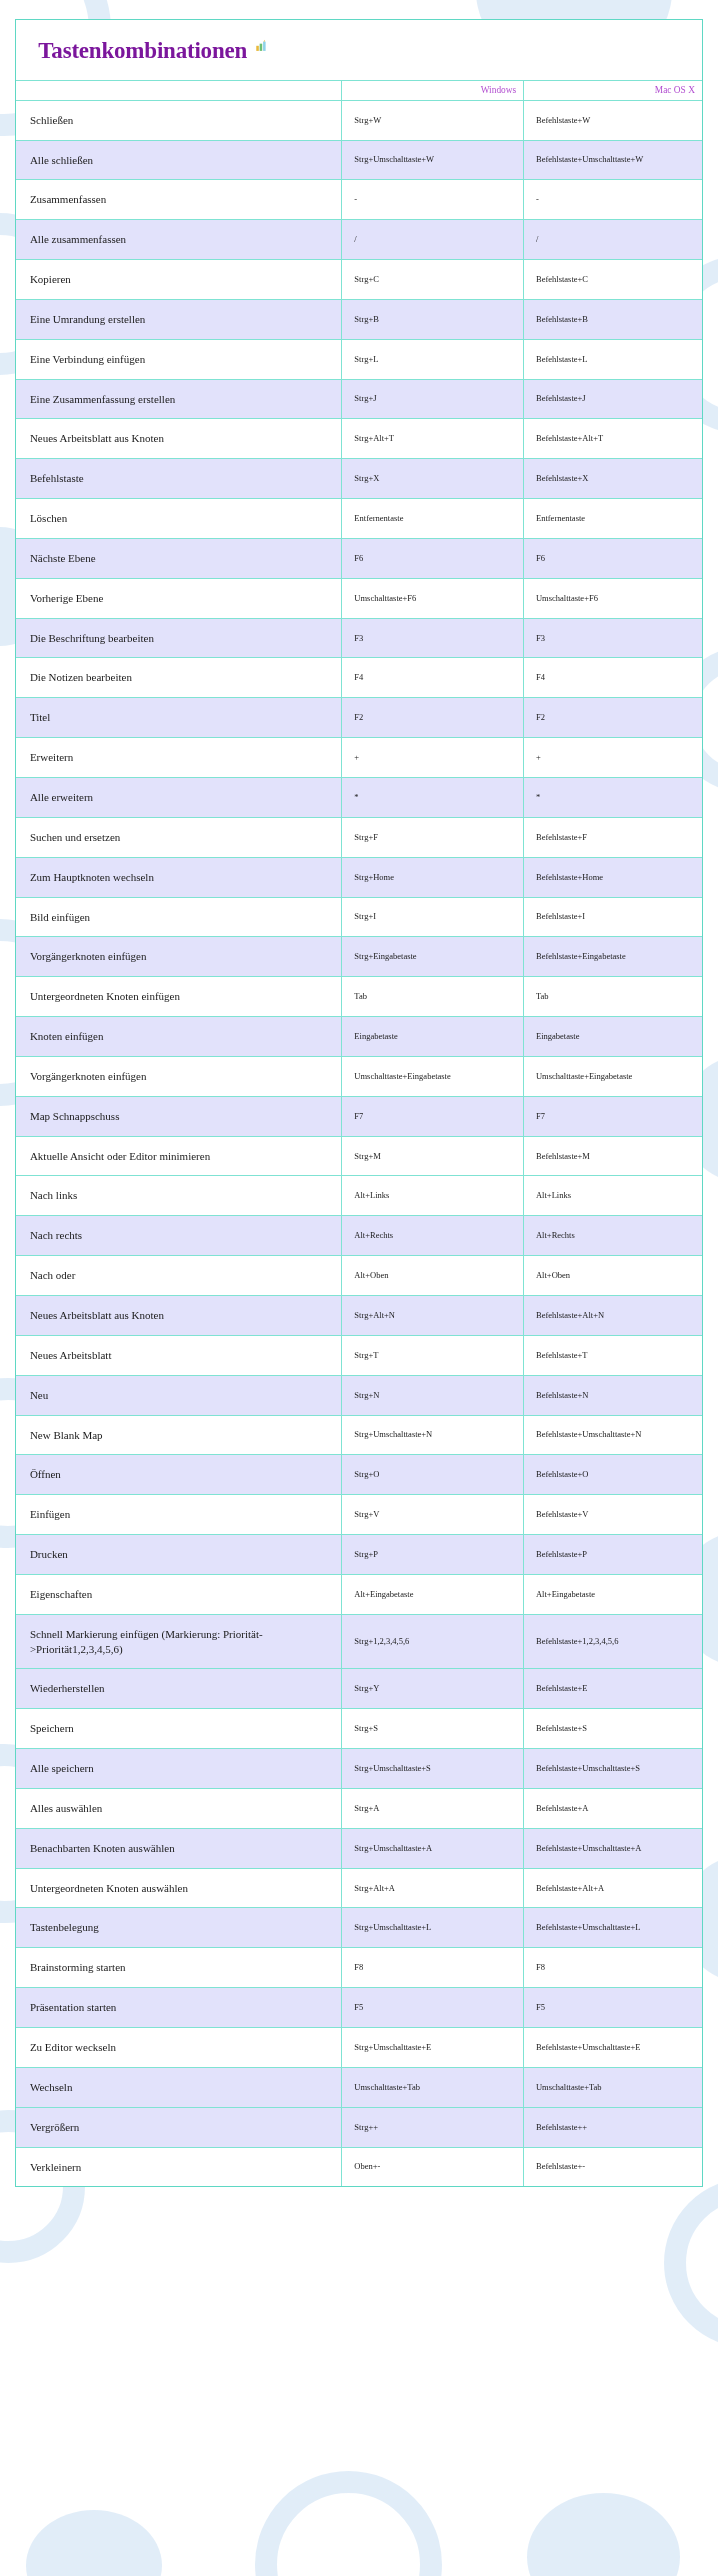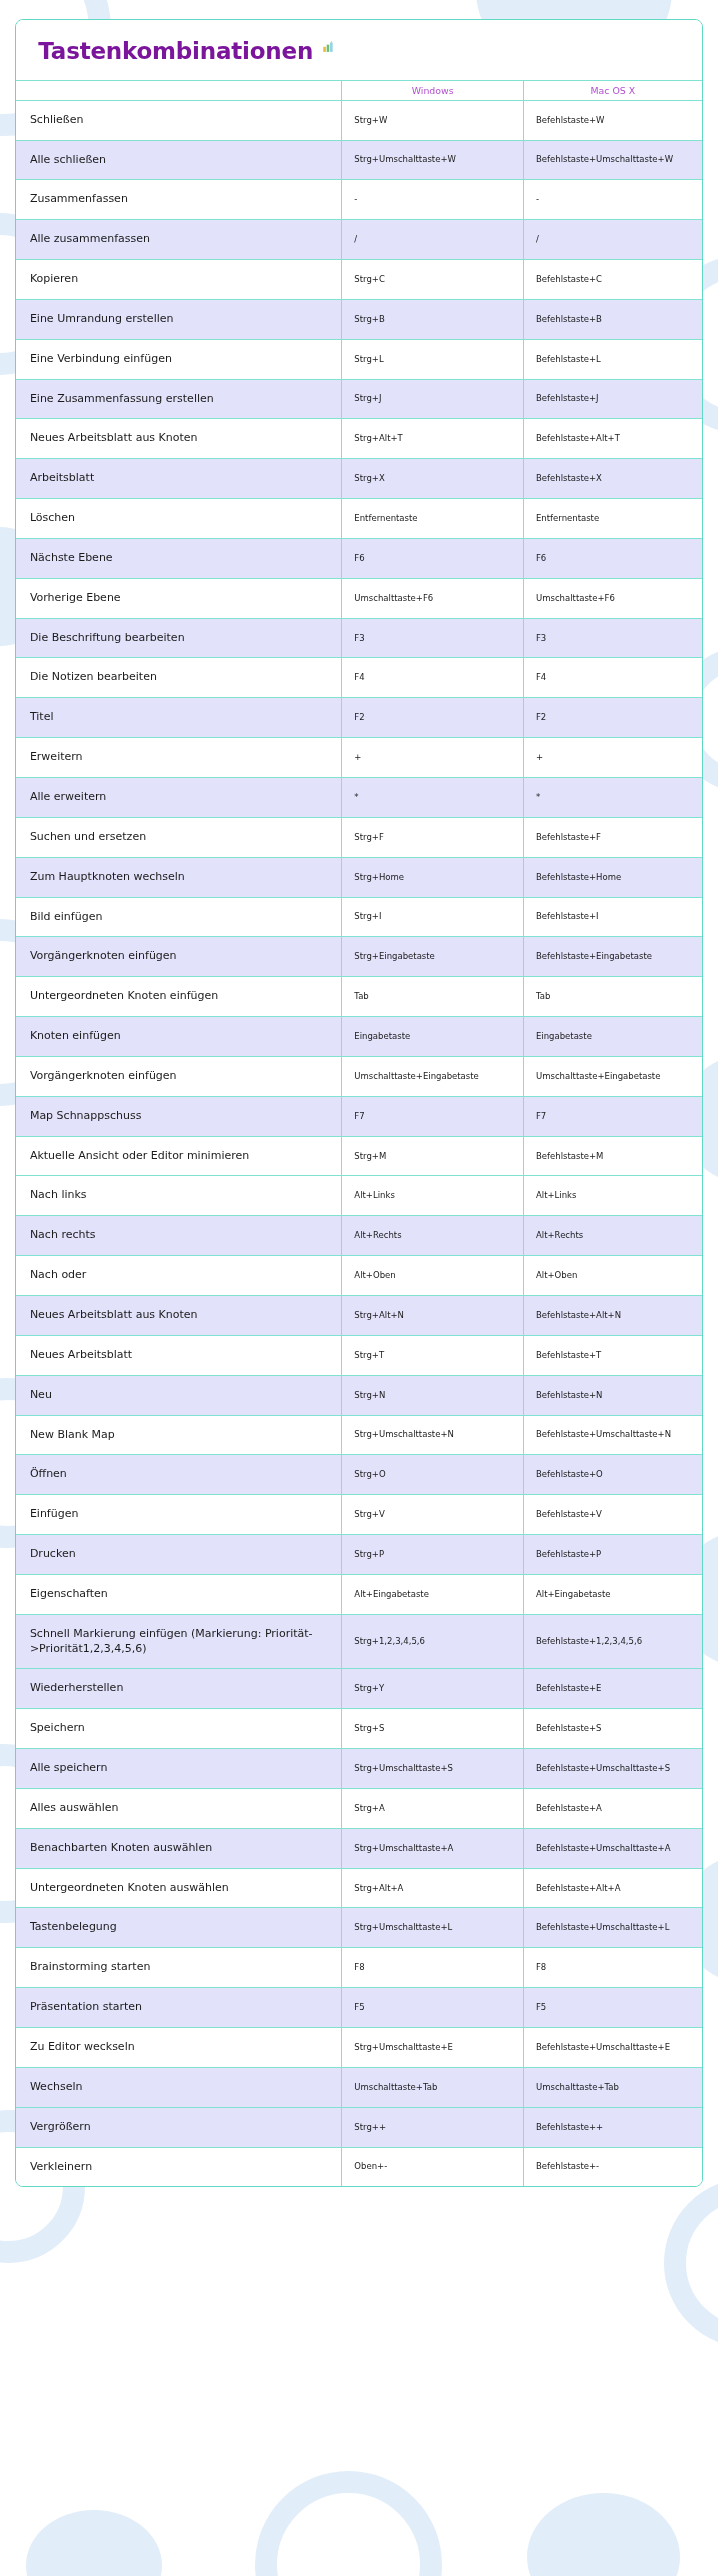--- a/index.html
+++ b/index.html
@@ -40,22 +40,23 @@
     opacity: .85;
   }
 
   
   .card {
     position: relative;
     z-index: 2;
     margin: 18.7px 15.3px 34px 15.3px;
     background: #ffffff;
     border: 1.7px solid #5fd8c4;
-    border-radius: 8px;
+    border-radius: 0;
     overflow: hidden;
+    font-family: Liberation Serif, serif;
   }
 
   .title-bar {
     padding: 18.7px 22px 15.3px 22px;
     background: #ffffff;
   }
   .title-text {
     display: inline;
     font-size: 23px;
     font-weight: bold;
@@ -83,21 +84,21 @@
 
   table.kbd thead th {
     border-top: 1.7px solid #7fe3d3;
     border-bottom: 1.7px solid #7fe3d3;
     border-right: 1.7px solid #7fe3d3;
     height: 20px;
     background: #ffffff;
     color: #b24fd0;
     font-weight: normal;
     font-size: 9.4px;
-    text-align: center;
+    text-align: right;
     padding: 0 6.8px;
   }
   table.kbd thead th.th-action { border-right: 1.7px solid #7fe3d3; }
   table.kbd thead th:last-child { border-right: none; }
 
   table.kbd td {
     border-bottom: 1.7px solid #7fe3d3;
     border-right: 1.7px solid #7fe3d3;
     padding: 12px 13.6px;
     vertical-align: middle;
@@ -210,21 +211,21 @@
           <td class="action">Eine Zusammenfassung erstellen</td>
           <td class="key">Strg+J</td>
           <td class="key">Befehlstaste+J</td>
         </tr>
         <tr class="norm">
           <td class="action">Neues Arbeitsblatt aus Knoten</td>
           <td class="key">Strg+Alt+T</td>
           <td class="key">Befehlstaste+Alt+T</td>
         </tr>
         <tr class="alt">
-          <td class="action">Arbeitsblatt</td>
+          <td class="action">Befehlstaste</td>
           <td class="key">Strg+X</td>
           <td class="key">Befehlstaste+X</td>
         </tr>
         <tr class="norm">
           <td class="action">Löschen</td>
           <td class="key">Entfernentaste</td>
           <td class="key">Entfernentaste</td>
         </tr>
         <tr class="alt">
           <td class="action">Nächste Ebene</td>

